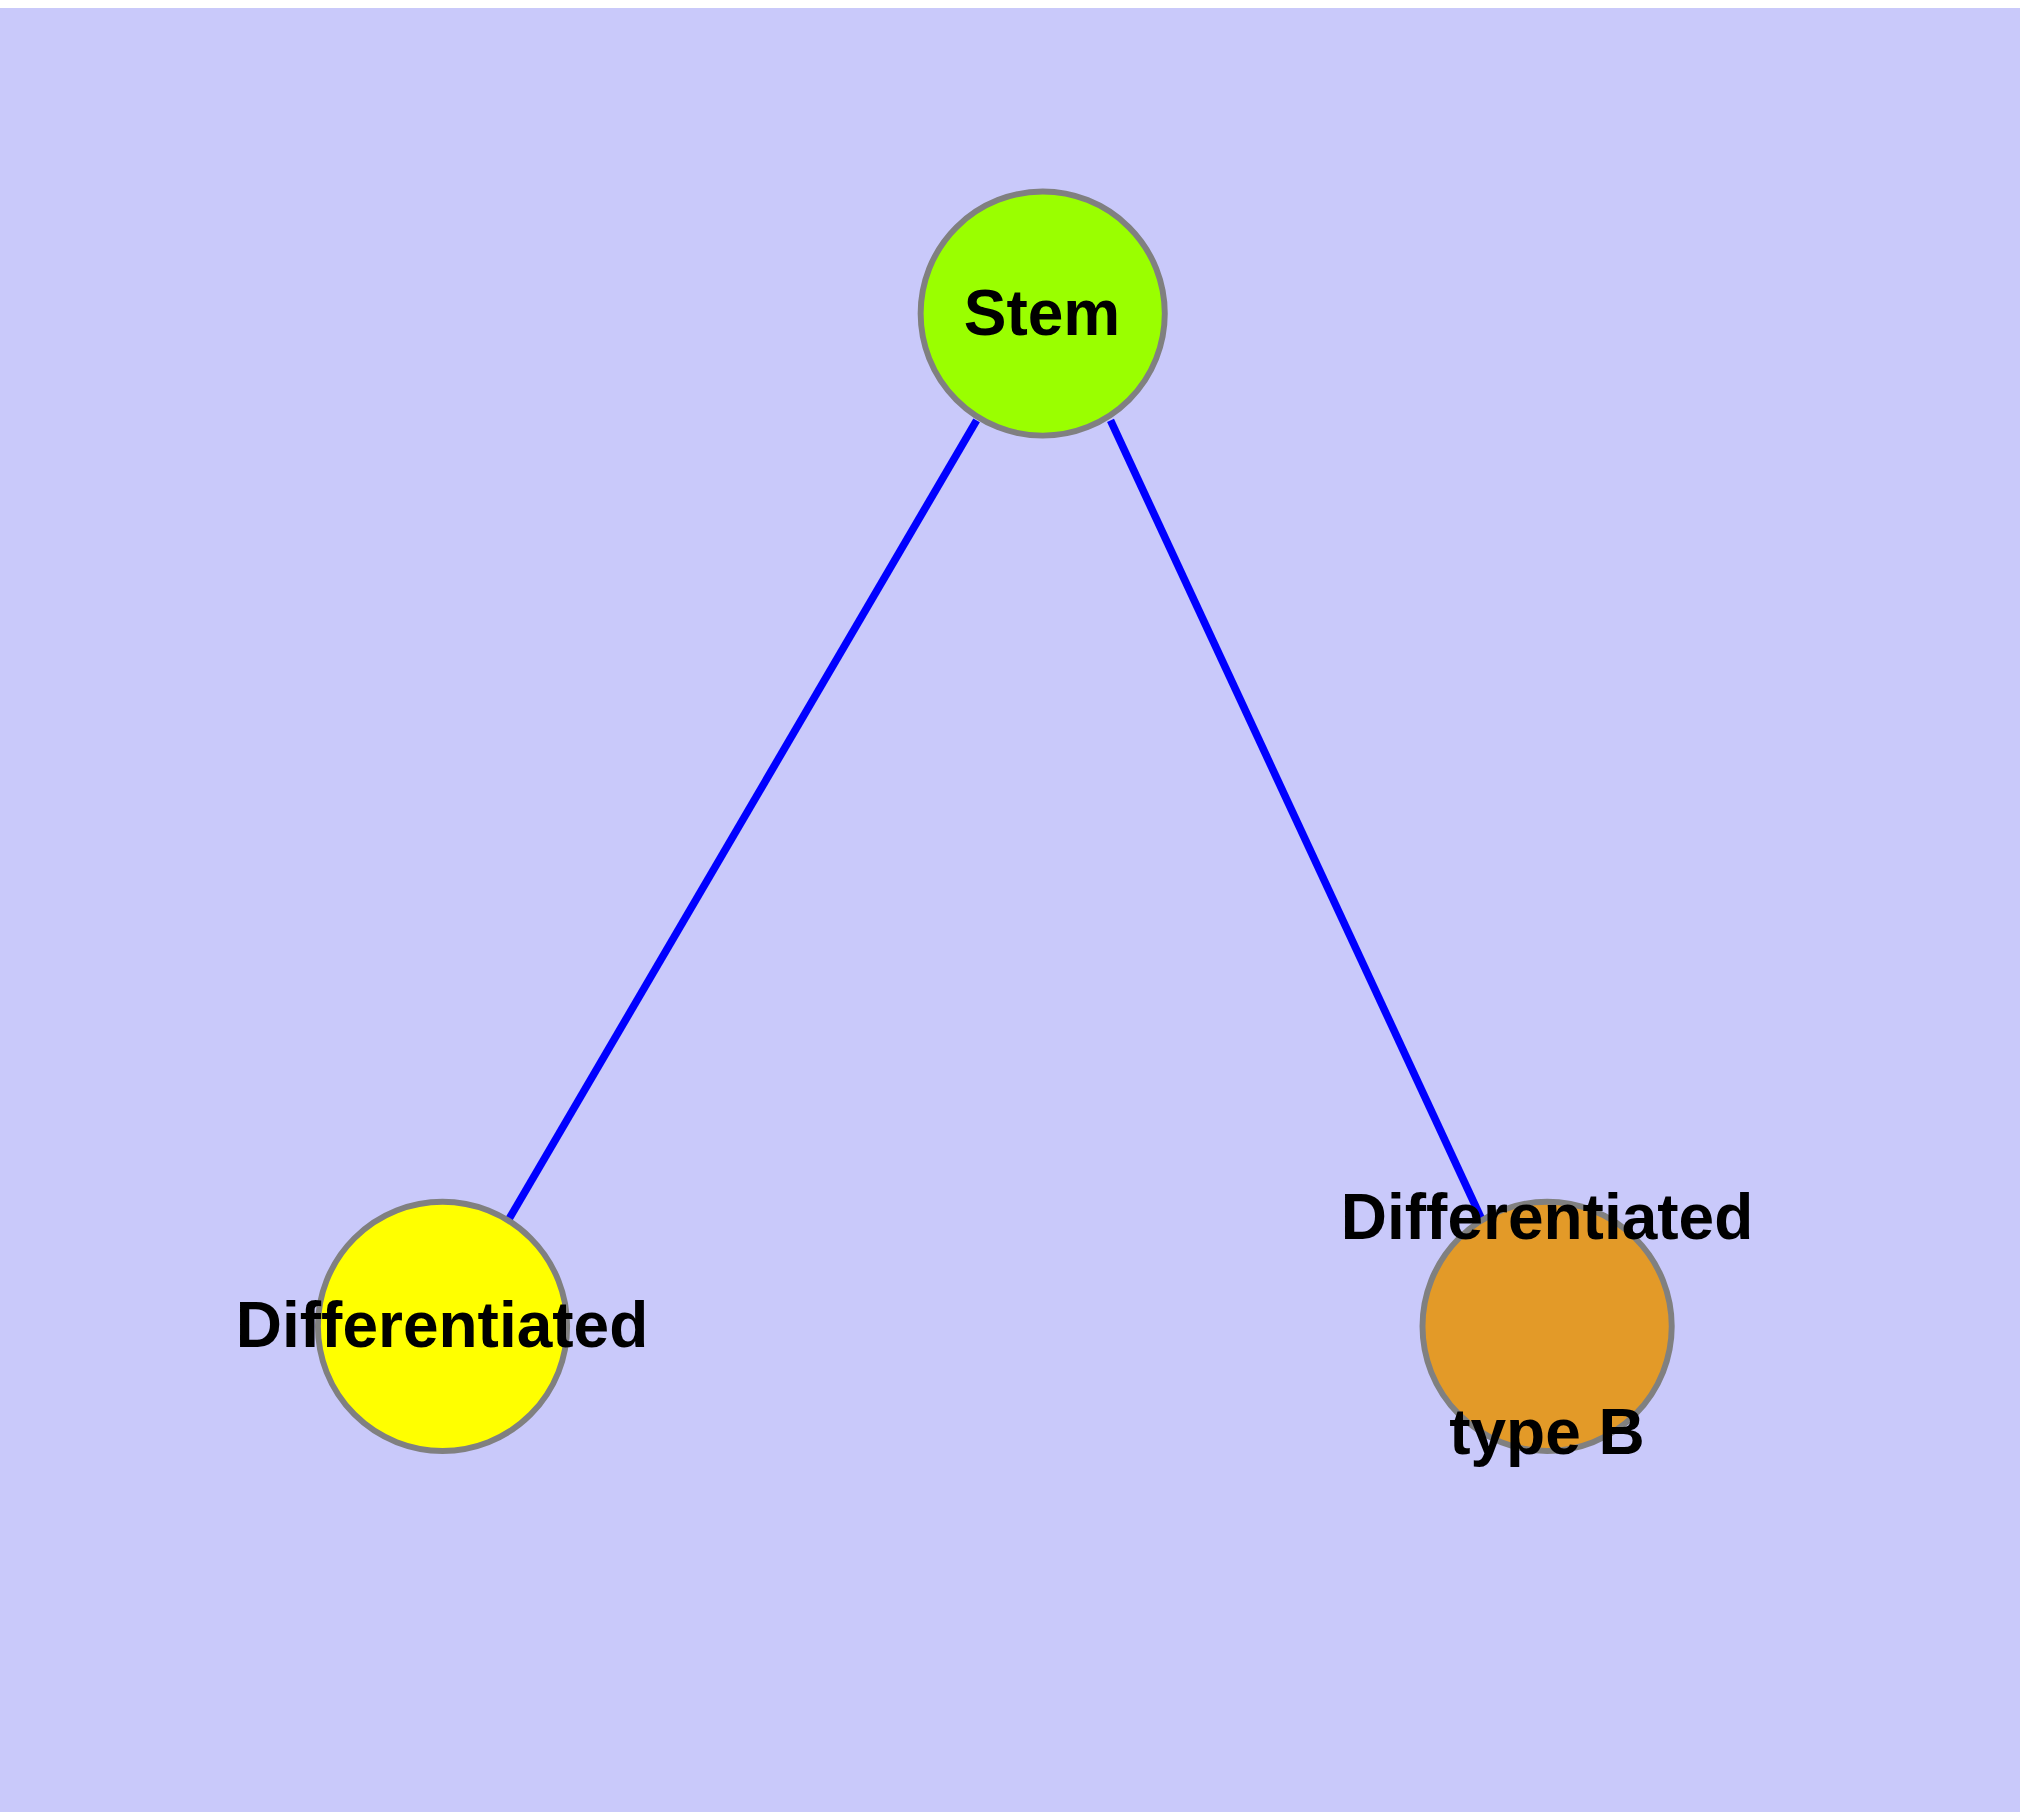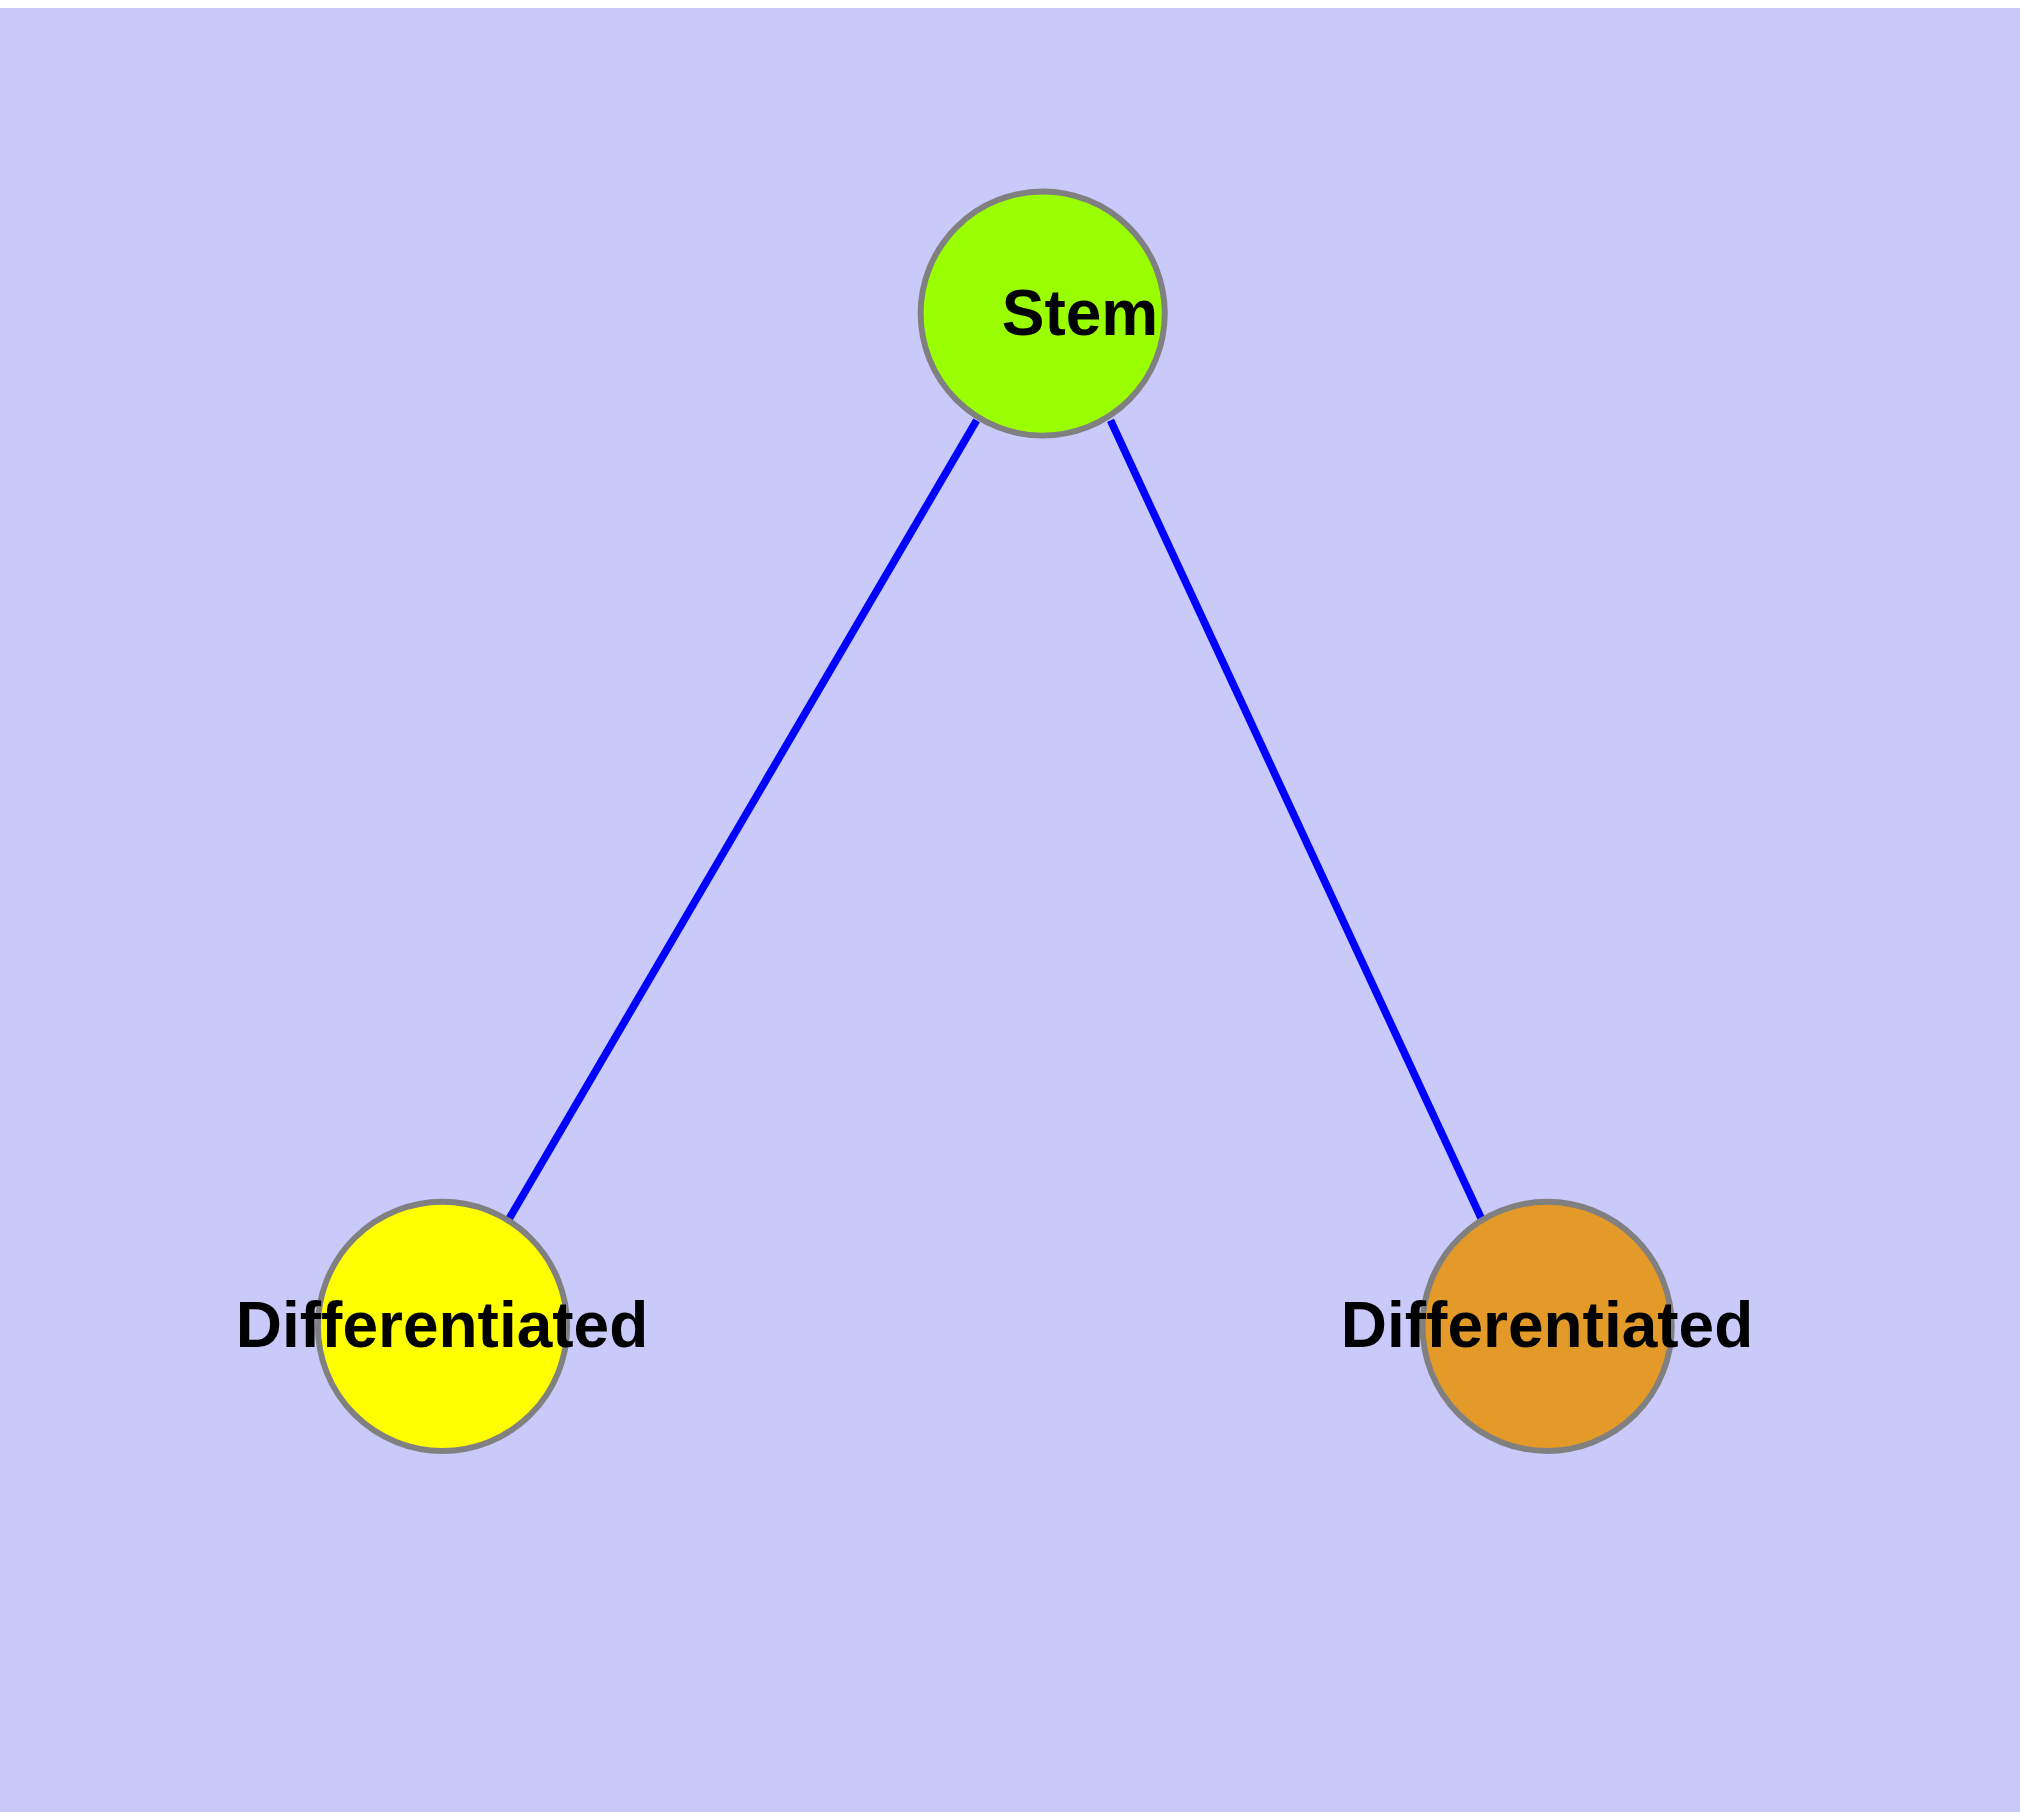--- a/index.html
+++ b/index.html
@@ -34,21 +34,21 @@
     position: absolute;
     transform: translate(-50%, -50%);
     white-space: pre;
     text-align: center;
     color: #000000;
     font-weight: bold;
     font-family: "Liberation Sans", sans-serif;
     line-height: 1.12;
     pointer-events: none;
   }
-  #label-stem   { left: 1080px; top: 314px;  font-size: 64px; }
+  #label-stem   { left: 1042px; top: 314px;  font-size: 64px; }
   #label-diffa  { left: 442px;  top: 1326px; font-size: 64px; }
   #label-diffb  { left: 1547px; top: 1326px; font-size: 64px; }
 </style>
 </head>
 <body>
 
 <div id="canvas">
 
   <div id="plot-area"></div>
 
@@ -67,16 +67,17 @@
   </svg>
 
   <div class="node-label" id="label-stem">Stem</div>
 
   <div class="node-label" id="label-diffa">
     <div>Differentiated</div>
   </div>
 
   <div class="node-label" id="label-diffb">
     <div>Differentiated</div>
+    <div>type B</div>
   </div>
 
 </div>
 
 
 </body></html>

